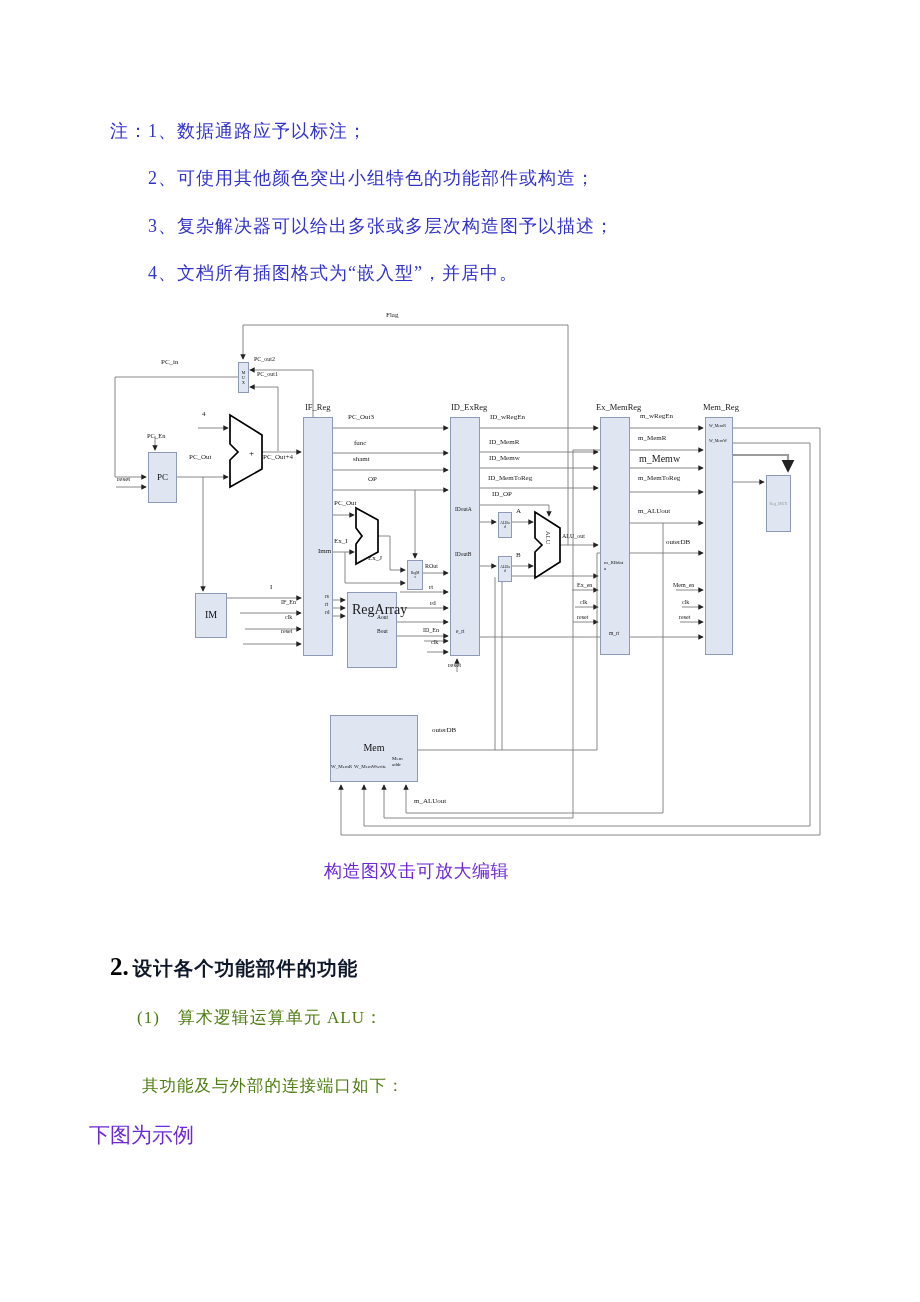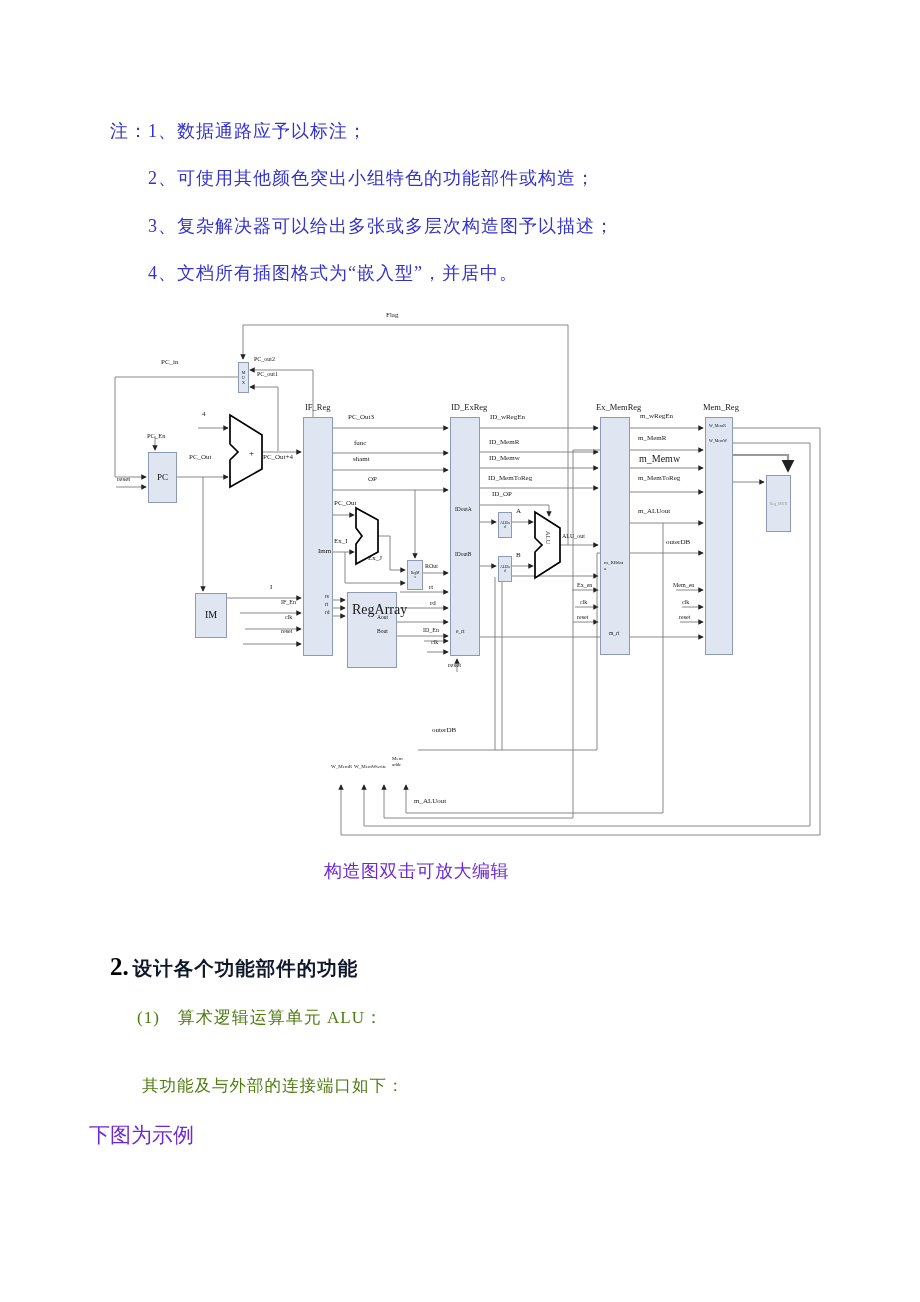--- a/index.html
+++ b/index.html
@@ -122,20 +122,21 @@
     <text x="249" y="456" font-size="9" font-family="Liberation Serif,serif">+</text>
   </svg>
   <div id="diagram-blocks">
       <div class="blk" style="left: 148px; top: 452px; width: 29px; height: 51px; font-size: 9px;">PC</div>
       <div class="blk" style="left: 195px; top: 593px; width: 32px; height: 45px; font-size: 10px;">IM</div>
       <div class="blk" style="left: 303px; top: 417px; width: 30px; height: 239px; font-size: 8px;"></div>
       <div class="blk" style="left: 347px; top: 592px; width: 50px; height: 76px; font-size: 8px;"></div>
       <div class="blk" style="left: 450px; top: 417px; width: 30px; height: 239px; font-size: 8px;"></div>
       <div class="blk" style="left: 600px; top: 417px; width: 30px; height: 238px; font-size: 8px;"></div>
       <div class="blk" style="left: 705px; top: 417px; width: 28px; height: 238px; font-size: 8px;"></div>
+      <div class="blk" style="left: 330px; top: 715px; width: 88px; height: 67px; font-size: 10px;">Mem</div>
       <div class="blk" style="left: 238px; top: 362px; width: 11px; height: 31px; font-size: 4px;">M
 U
 X</div>
       <div class="blk" style="left: 498px; top: 512px; width: 14px; height: 26px; font-size: 3.5px;">ALUla
 d</div>
       <div class="blk" style="left: 498px; top: 556px; width: 14px; height: 26px; font-size: 3.5px;">ALUla
 d</div>
       <div class="blk" style="left: 407px; top: 560px; width: 16px; height: 30px; font-size: 3.5px;">RegM
 x</div>
       <div class="blk" style="left: 766px; top: 475px; width: 25px; height: 57px; font-size: 4px; color: rgb(154, 154, 154);">Reg_MUX</div>

